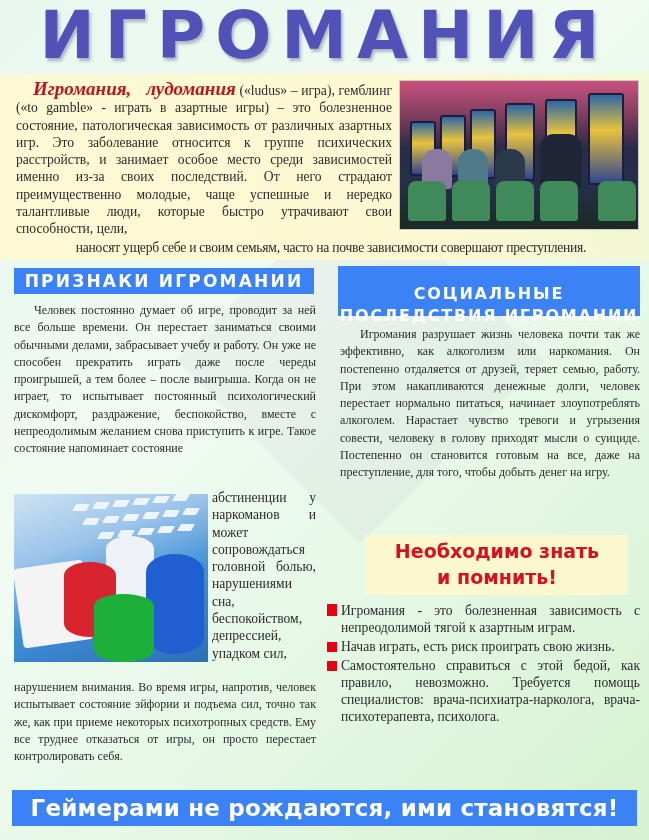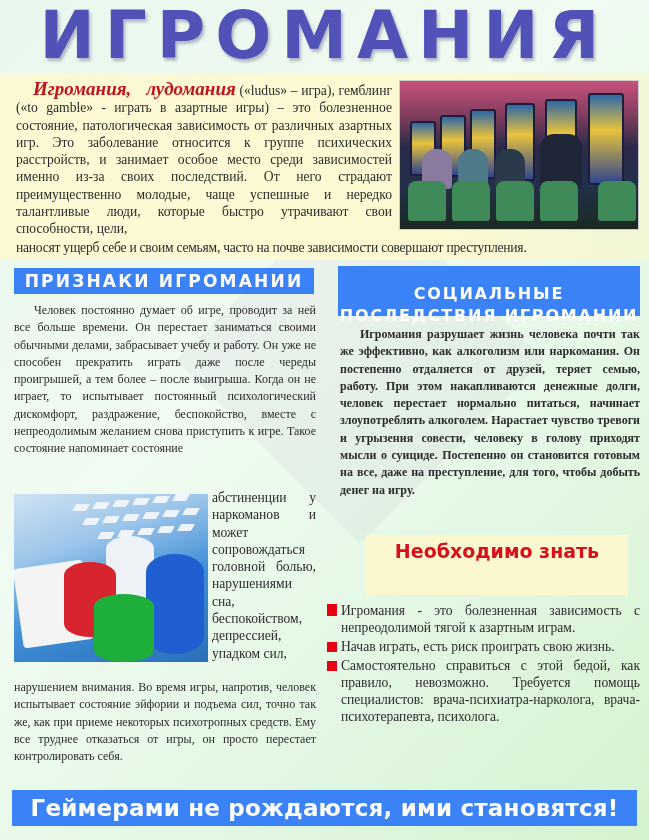--- a/index.html
+++ b/index.html
@@ -31,21 +31,21 @@
   .intro-text {
     position: absolute; left: 16px; top: 6px; width: 376px;
     font-size: 13.6px; line-height: 17.3px; text-align: justify; text-indent: 17px;
   }
   .intro-text .lead {
     color: #c0141a; font-weight: bold; font-style: italic; font-size: 19px;
     word-spacing: 10px;
   }
   .intro-last {
     position: absolute; left: 16px; top: 165px; width: 630px;
-    font-size: 13.6px; line-height: 17px; letter-spacing: -0.25px; white-space: nowrap;
+    font-size: 13.6px; line-height: 17px; letter-spacing: -0.25px; white-space: nowrap; text-align: center;
   }
   .casino-photo {
     position: absolute; left: 399px; top: 6px; width: 240px; height: 150px;
     background: linear-gradient(180deg, #c9527e 0%, #7a3b5b 25%, #2a2a4a 45%, #23304a 70%, #1b2a23 100%);
     overflow: hidden; border: 1px solid #ccc;
   }
   .slot { position: absolute; top: 30px; width: 26px; height: 70px; background: linear-gradient(180deg,#2d67a6,#e8c23c 40%,#30468d); border: 2px solid #1d1d3b; border-radius: 3px; }
   .seat { position: absolute; bottom: 8px; width: 38px; height: 40px; background: #3f8a58; border-radius: 8px 8px 3px 3px; }
   .person { position: absolute; bottom: 40px; width: 30px; height: 40px; background: #1e2638; border-radius: 14px 14px 4px 4px; }
 
@@ -69,21 +69,21 @@
     position: absolute; left: 14px; top: 494px; width: 194px; height: 168px;
     background: linear-gradient(160deg, #cfe2f3 0%, #9cc5ea 30%, #3f8ed6 60%, #2b6fb8 100%);
     overflow: hidden;
   }
   .key { position: absolute; width: 14px; height: 7px; background: #eef4fb; border-radius: 1px; transform: skewX(-30deg); }
   .chip { position: absolute; border-radius: 50% / 18%; }
   .card { position: absolute; left: 4px; top: 70px; width: 70px; height: 80px; background: #f4f4f4; transform: rotate(-8deg); border-radius: 4px; }
   .signs-wrap { position: absolute; left: 212px; top: 489px; width: 104px; font-size: 13.6px; line-height: 17.3px; text-align: justify; }
   .signs-bottom { position: absolute; left: 14px; top: 679px; width: 302px; }
 
-  .social-text { position: absolute; left: 340px; top: 326px; width: 300px; font-weight: bold; }
+  .social-text { position: absolute; left: 340px; top: 326px; width: 300px; }
   .social-text p { text-indent: 20px; }
   .remember-box {
     position: absolute; left: 366px; top: 535px; width: 262px; height: 60px;
     background: #fbf8cf;
     text-align: center;
     font-family: "DejaVu Sans", sans-serif; font-weight: bold;
     font-size: 19px; line-height: 26px; color: #d8101c; padding-top: 3px;
   }
   .facts { position: absolute; left: 327px; top: 600px; width: 313px; list-style: none; }
   .facts li { position: relative; padding-left: 14px; font-size: 13.6px; line-height: 17px; text-align: justify; margin-bottom: 2px; }
@@ -161,20 +161,21 @@
 <p class="signs-wrap">абстиненции у наркоманов и может сопровождаться головной болью, нарушениями сна, беспокойством, депрессией, упадком сил,</p>
 
 <p class="col-text signs-bottom">нарушением внимания. Во время игры, напротив, человек испытывает состояние эйфории и подъема сил, точно так же, как при приеме некоторых психотропных средств. Ему все труднее отказаться от игры, он просто перестает контролировать себя.</p>
 
 <div class="col-text social-text">
   <p>Игромания разрушает жизнь человека почти так же эффективно, как алкоголизм или наркомания. Он постепенно отдаляется от друзей, теряет семью, работу. При этом накапливаются денежные долги, человек перестает нормально питаться, начинает злоупотреблять алкоголем. Нарастает чувство тревоги и угрызения совести, человеку в голову приходят мысли о суициде. Постепенно он становится готовым на все, даже на преступление, для того, чтобы добыть денег на игру.</p>
 </div>
 
 <div class="remember-box">
   <div>Необходимо знать</div>
+  <div>и помнить!</div>
 </div>
 
 <ul class="facts">
   <li><span class="bullet"></span></li>
   <li><span class="bullet"></span><span>Игромания - это болезненная зависимость с непреодолимой тягой к азартным играм.</span></li>
   <li><span class="bullet"></span><span>Начав играть, есть риск проиграть свою жизнь.</span></li>
   <li><span class="bullet"></span><span>Самостоятельно справиться с этой бедой, как правило, невозможно. Требуется помощь специалистов: врача-психиатра-нарколога, врача-психотерапевта, психолога.</span></li>
 </ul>
 
 <div class="red-bar slogan">Геймерами не рождаются, ими становятся!</div>

